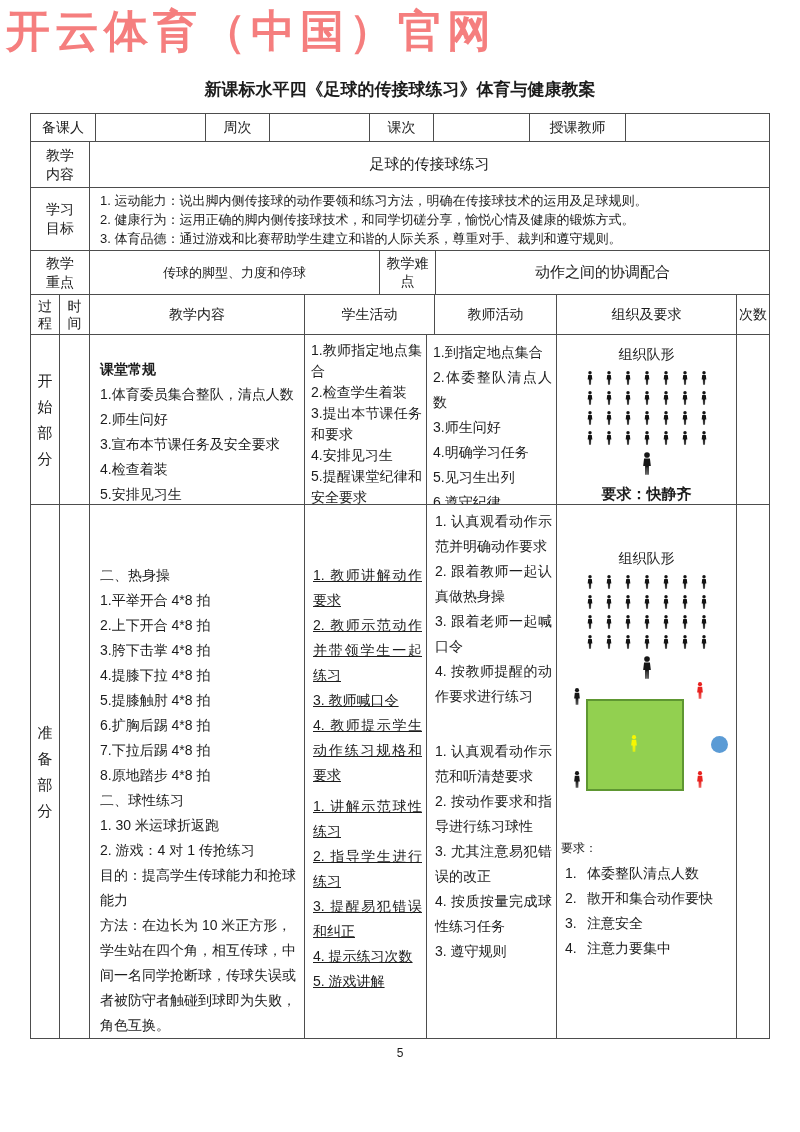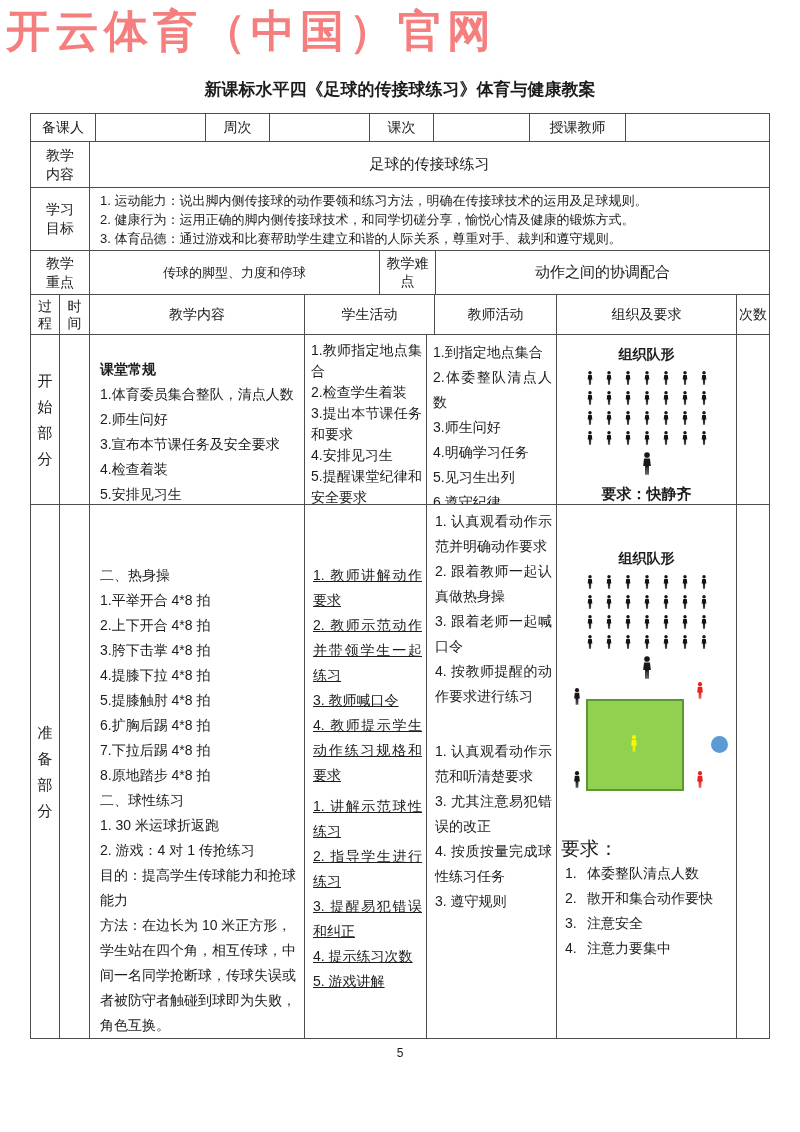--- a/index.html
+++ b/index.html
@@ -64,40 +64,40 @@
 
   .prep-content{ padding:58px 6px 0 10px; }
   .prep-teacher{ padding:58px 4px 0 8px;text-decoration:underline; }
   .prep-teacher .grp2{ margin-top:6px; }
   .prep-student{ padding:4px 4px 0 8px; }
   .prep-student .grp2{ margin-top:30px; }
   .just .line{ text-align:justify; }
 
   
   .org{ text-align:center; font-size:14px; }
-  .org .otitle{ line-height:22px;font-weight:bold; }
+  .org .otitle{ line-height:22px; }
   .start-org{ padding-top:8px; }
   .prep-org{ padding-top:42px; }
   .frow{ display:flex; justify-content:center; gap:11px; margin:6px 0; height:14px; }
   .ficon svg, .leader svg, .dp svg{ display:block; }
   .leader{ display:flex; justify-content:center; margin-top:7px; }
   .oreq{ font-weight:bold; font-size:15px; margin-top:10px; }
 
   .diagram{ position:relative; width:100%; height:136px; margin-top:4px; }
   .field{ position:absolute; left:29px; top:16px; width:98px; height:92px;
     background:#92d050; border:2px solid #5e9732; }
   .dp{ position:absolute; }
   .p-tl{ left:15px; top:5px; } .p-tr{ left:138px; top:-1px; }
   .p-bl{ left:15px; top:88px; } .p-br{ left:138px; top:88px; }
   .p-c{ left:72px; top:52px; }
   .ball{ position:absolute; left:154px; top:53px; width:17px; height:17px;
     border-radius:50%; background:#5b9bd5; }
 
   .reqblock{ text-align:left; padding:0 2px 0 4px; margin-top:4px; }
-  .reqblock .rtitle{ font-size:19px; line-height:25px;margin-top:17px; }
+  .reqblock .rtitle{ font-size:12px; line-height:25px;margin-top:17px; }
   .numline{ display:flex; font-size:14px; line-height:25px; }
   .numline .num{ flex:none; width:26px; padding-left:4px; }
   .numline .txt{ flex:1; }
 
   .page-number{ position:absolute; left:0; top:1046px; width:100%; text-align:center;
     font-size:12px; }
 </style>
 </head>
 <body>
 
@@ -412,20 +412,21 @@
 
       <div class="cell body-cell col-student prep-student just">
         <div>
             <div class="line">1. 认真观看动作示范并明确动作要求</div>
             <div class="line">2. 跟着教师一起认真做热身操</div>
             <div class="line">3. 跟着老师一起喊口令</div>
             <div class="line">4. 按教师提醒的动作要求进行练习</div>
           </div>
         <div class="grp2">
             <div class="line">1. 认真观看动作示范和听清楚要求</div>
+            <div class="line">2. 按动作要求和指导进行练习球性</div>
             <div class="line">3. 尤其注意易犯错误的改正</div>
             <div class="line">4. 按质按量完成球性练习任务</div>
             <div class="line">3. 遵守规则</div>
           </div>
       </div>
 
       <div class="cell col-org org prep-org">
         <div class="otitle">组织队形</div>
         <div>
             <div class="frow">

